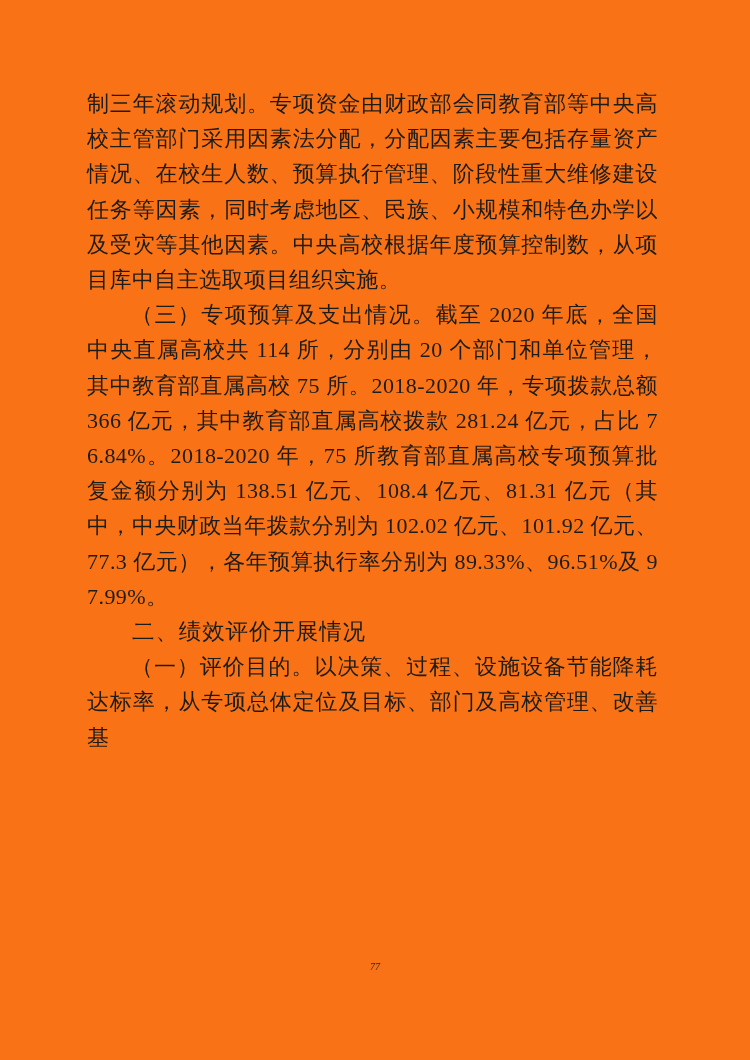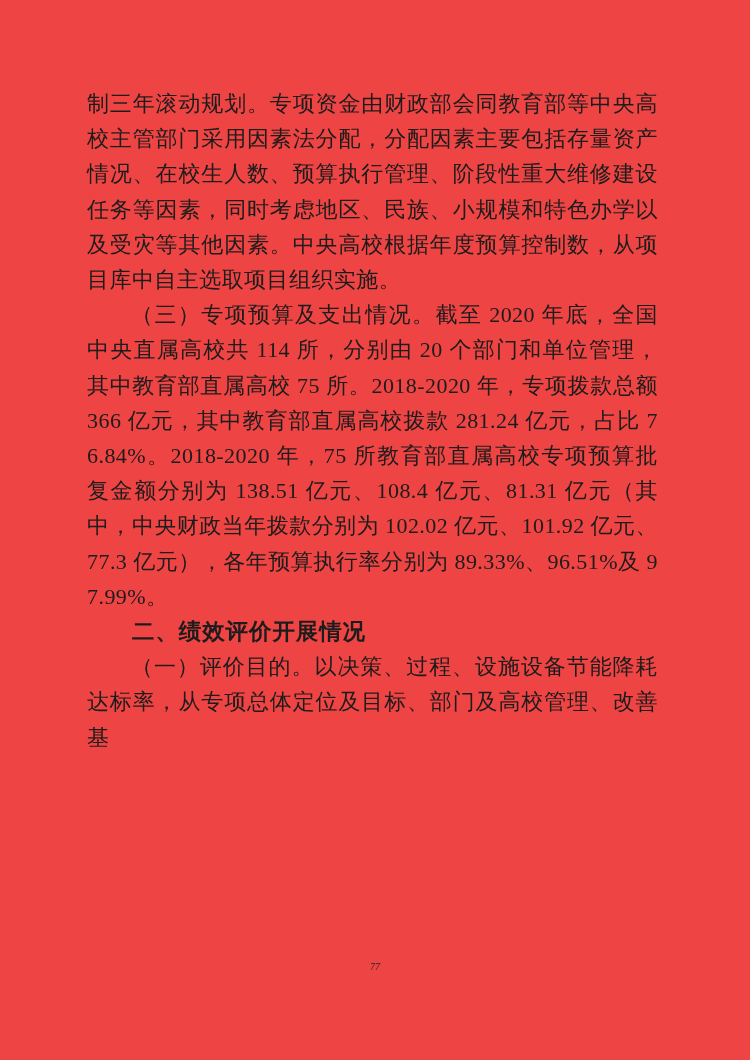--- a/index.html
+++ b/index.html
@@ -4,21 +4,21 @@
 <style>
   html, body {
     margin: 0;
     padding: 0;
     background: #ffffff;
   }
   .page {
     position: relative;
     width: 750px;
     height: 1060px;
-    background: #ef4444;
+    background: #f97316;
     overflow: hidden;
     font-family: "Liberation Serif", "DejaVu Serif", serif;
     color: #1c1c1c;
   }
   .content {
     position: absolute;
     left: 87px;
     top: 86px;
     width: 571px;
   }
@@ -30,21 +30,21 @@
     text-justify: inter-character;
     letter-spacing: 0.02em;
     word-break: break-all;
   }
   p.indent {
     text-indent: 2em;
   }
   p.heading {
     margin: 0;
     font-family: "Liberation Sans", "DejaVu Sans", sans-serif;
-    font-weight: 700;
+    font-weight: 400;
     font-size: 22.5px;
     line-height: 35.2px;
     text-indent: 2em;
     letter-spacing: 0.04em;
   }
   .page-number {
     position: absolute;
     left: 0;
     top: 961px;
     width: 100%;

